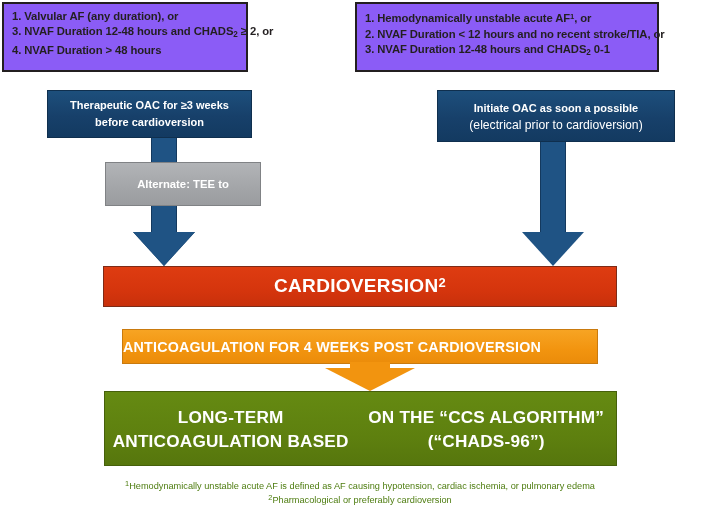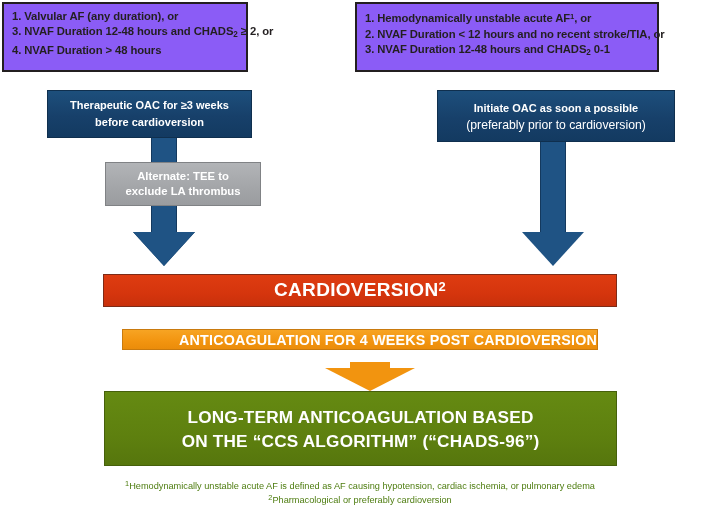--- a/index.html
+++ b/index.html
@@ -91,39 +91,39 @@
     display:flex;flex-direction:column;
     align-items:center;justify-content:center;
     text-align:center;
     color:#ffffff;
     z-index:5;
   }
   #gray-box .gline{font-size:11.3px;font-weight:bold;line-height:15px;}
 
   
   #red-bar{
-    position:absolute;left:103px;top:274px;width:514px;height:33px;
+    position:absolute;left:103px;top:266px;width:514px;height:41px;
     background:#d9380f;
     background:linear-gradient(180deg,#de3c11 0%,#d5350d 60%,#c8300b 100%);
     border:1.5px solid #7d2b17;
     box-sizing:border-box;
     display:flex;align-items:center;justify-content:center;
     color:#ffffff;
     z-index:6;
   }
   #red-bar .rtext{font-size:19px;font-weight:bold;letter-spacing:0.3px;}
 
   
   #orange-bar{
-    position:absolute;left:122px;top:329px;width:476px;height:21px;
+    position:absolute;left:122px;top:329px;width:476px;height:35px;
     background:#f59a18;
     background:linear-gradient(180deg,#f7a423 0%,#f2940f 60%,#eb8c0a 100%);
     border:1.5px solid #c97a0e;
     box-sizing:border-box;
-    display:flex;align-items:center;justify-content:flex-end;
+    display:flex;align-items:center;justify-content:flex-start;
     color:#ffffff;
   }
   #orange-bar .otext{font-size:14.3px;font-weight:bold;letter-spacing:0.2px;}
 
   
   #orange-arrow{position:absolute;left:325px;top:362px;width:90px;height:30px;}
   #orange-arrow .oshaft{
     position:absolute;left:50%;top:0;transform:translateX(-50%);
     width:40px;height:8px;background:#f2940f;
   }
@@ -135,21 +135,21 @@
     border-top:23px solid #f2940f;
   }
 
   
   #green-box{
     position:absolute;left:104px;top:391px;width:513px;height:75px;
     background:#5f8211;
     background:linear-gradient(180deg,#658a12 0%,#5e800f 60%,#56760d 100%);
     border:1.5px solid #46600b;
     box-sizing:border-box;
-    display:flex;flex-direction:column;
+    display:flex;flex-direction:row;
     align-items:center;justify-content:center;
     text-align:center;color:#ffffff;
     z-index:4;
   }
   #green-box .gl{font-size:17.2px;font-weight:bold;line-height:24px;letter-spacing:0.2px;}
 
   
   #footnotes{
     position:absolute;left:0;top:478px;width:720px;
     text-align:center;color:#4d7c0f;
@@ -184,26 +184,25 @@
     <div class="head"></div>
   </div>
 
   <div class="navy-box" id="navy-left">
     <div class="t1">Therapeutic OAC for ≥3 weeks</div>
     <div class="t1">before cardioversion</div>
   </div>
 
   <div class="navy-box" id="navy-right">
     <div class="t1">Initiate OAC as soon a possible</div>
-    <div class="t2">(preferably prior to cardioversion)</div>
+    <div class="t2">(electrical prior to cardioversion)</div>
   </div>
 
   <div id="gray-box">
     <div class="gline">Alternate: TEE to</div>
-    <div class="gline">exclude LA thrombus</div>
   </div>
 
   <div id="red-bar">
     <div class="rtext"><span>CARDIOVERSION</span><sup>2</sup></div>
   </div>
 
   <div id="orange-bar">
     <div class="otext">ANTICOAGULATION FOR 4 WEEKS POST CARDIOVERSION</div>
   </div>
 

